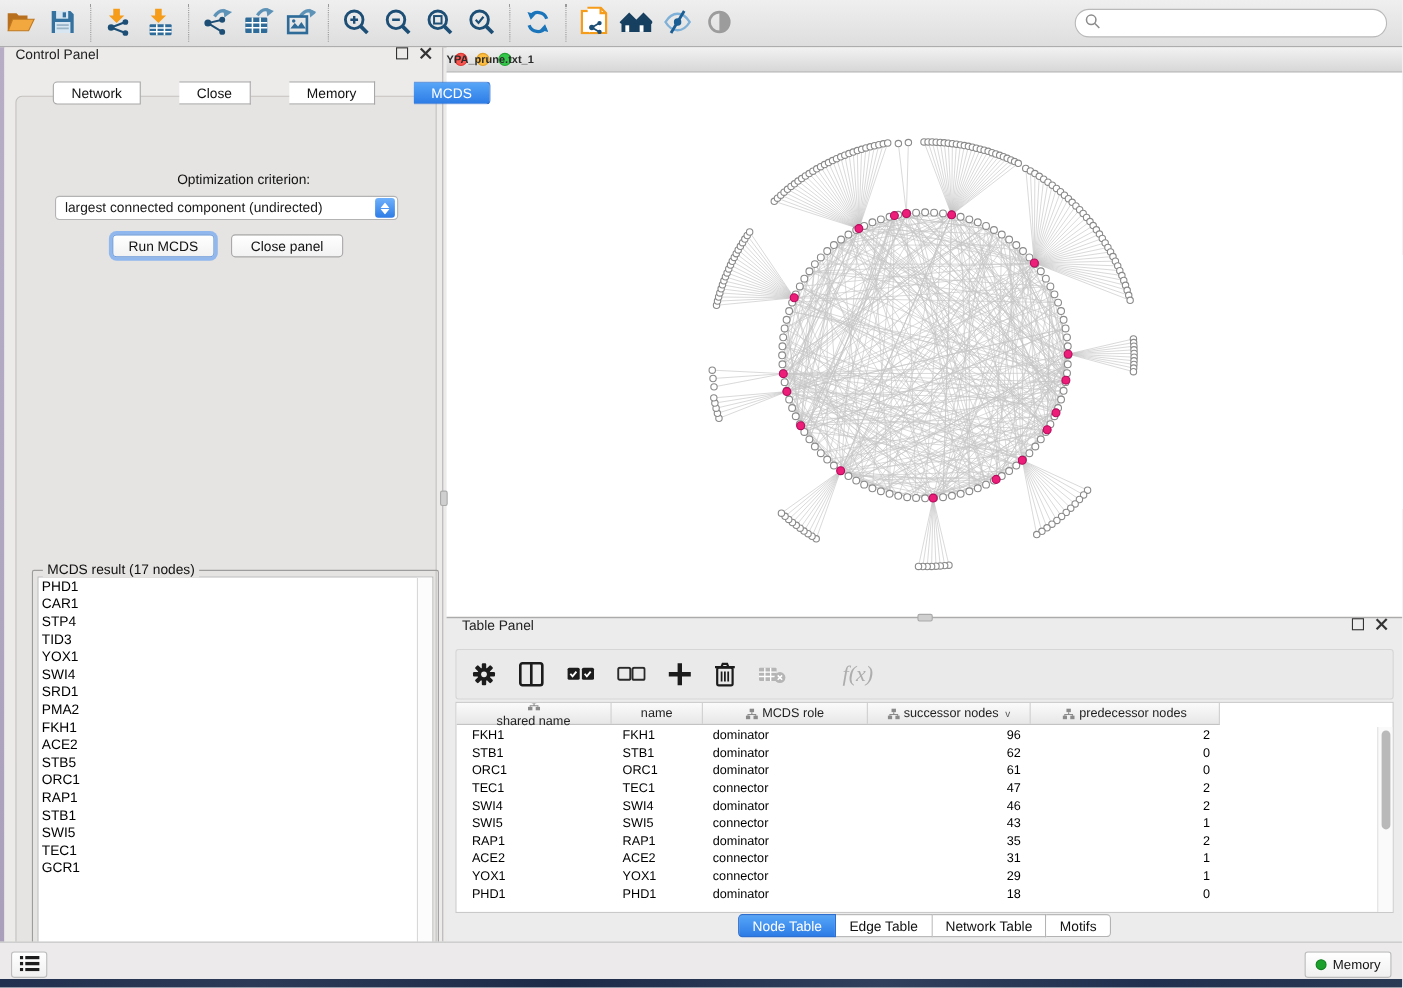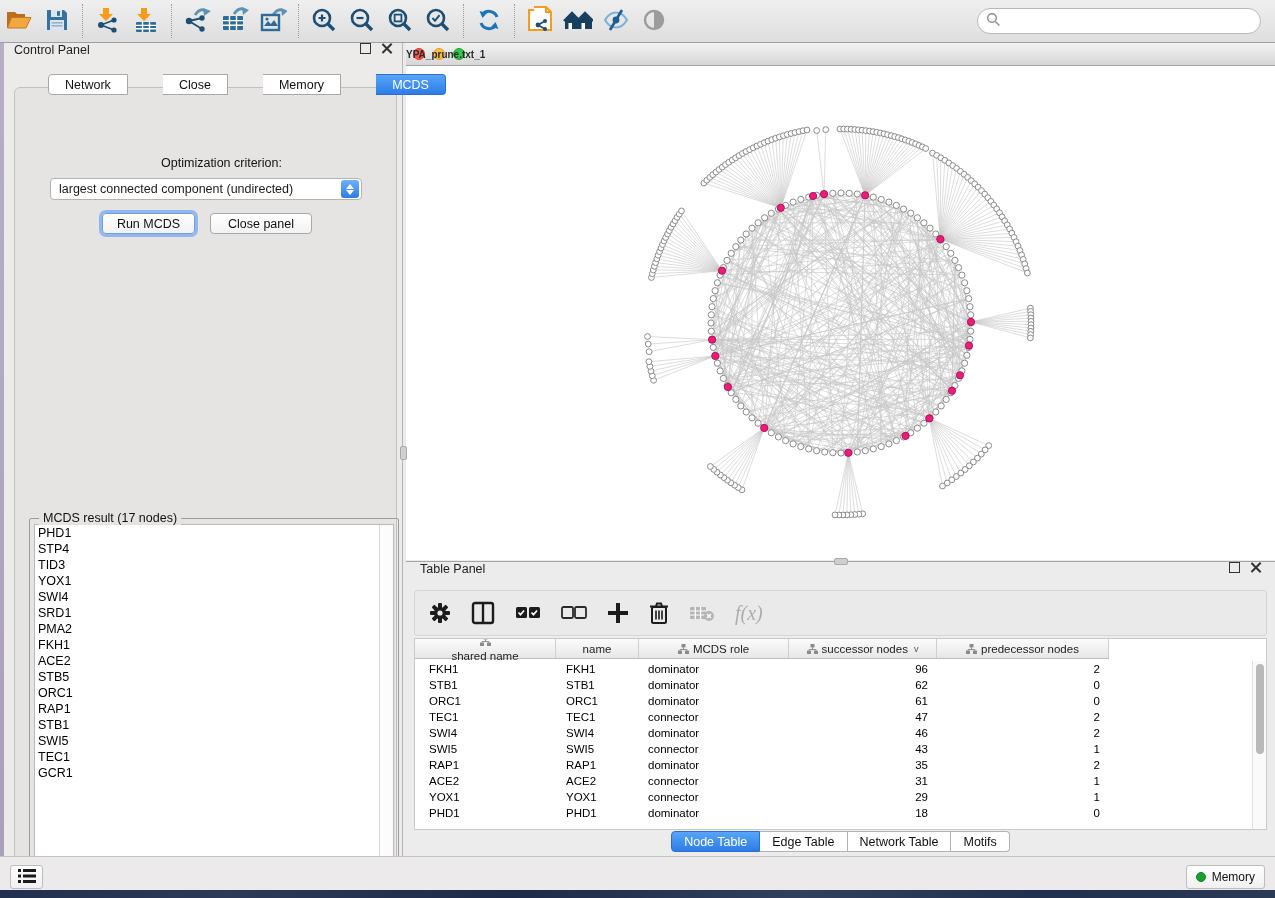--- a/index.html
+++ b/index.html
@@ -72,21 +72,21 @@
 
   .vsplit-grip { position:absolute; left:400px; top:446px; width:7px; height:14px; background:#cfcfcf; border:1px solid #aaa; border-radius:2px; z-index:5; }
   .hsplit-grip { position:absolute; left:834px; top:558px; width:14px; height:7px; background:#cfcfcf; border:1px solid #aaa; border-radius:2px; z-index:5; }
 
   
   .tpanel { position:absolute; left:406px; top:561px; width:869px; height:295px; background:#ececec; border-top:1px solid #a5a5a5; }
   .tpanel .panel-titlebar { padding:0 14px; height:26px; }
   .ttoolbar { position:absolute; left:8px; top:28px; right:8px; height:46px; background:#eaeaea;
     border:1px solid #d6d6d6; border-radius:3px; display:flex; align-items:center; padding-left:14px; gap:20px; }
   .tt-icon { display:flex; align-items:center; justify-content:center; }
-  .fx { font-family:"Liberation Serif", serif; font-style:italic; font-size:20px; color:#adadad; }
+  .fx { font-family:"Liberation Serif", serif; font-style:italic; font-size:20px; color:#adadad;margin-left:31px; }
 
   .ttable { position:absolute; left:8px; top:76px; right:8px; height:192px; background:#fff; border:1px solid #c9c9c9; overflow:hidden; }
   .thead { position:absolute; left:0; top:0; height:20px; display:flex;
     background:linear-gradient(#fbfbfb,#e7e7e7); border-bottom:1px solid #bdbdbd; }
   .th { position:relative; display:flex; align-items:center; justify-content:center; gap:4px;
     border-right:1px solid #cfcfcf; font-size:11.5px; color:#222; }
   .th .caret { font-size:9px; color:#555; margin-left:2px; }
   .col-icon { width:11px; height:10px; flex:0 0 auto; }
   .trow { display:flex; height:16px; align-items:center; font-size:11.5px; color:#000; }
   .td { overflow:hidden; white-space:nowrap; }
@@ -302,20 +302,21 @@
       </div>
       <div class="btn focused" style="left:87px; top:125px; width:93px;">Run MCDS</div>
       <div class="btn" style="left:195px; top:125px; width:102px;">Close panel</div>
 
       <div class="groupbox">
         <div class="gb-border"></div>
         <div class="gb-label">MCDS result (17 nodes)</div>
         <div class="gb-list">
           <div id="mcds-items">
               <div class="gb-item">PHD1</div>
+              <div class="gb-item">CAR1</div>
               <div class="gb-item">STP4</div>
               <div class="gb-item">TID3</div>
               <div class="gb-item">YOX1</div>
               <div class="gb-item">SWI4</div>
               <div class="gb-item">SRD1</div>
               <div class="gb-item">PMA2</div>
               <div class="gb-item">FKH1</div>
               <div class="gb-item">ACE2</div>
               <div class="gb-item">STB5</div>
               <div class="gb-item">ORC1</div>

